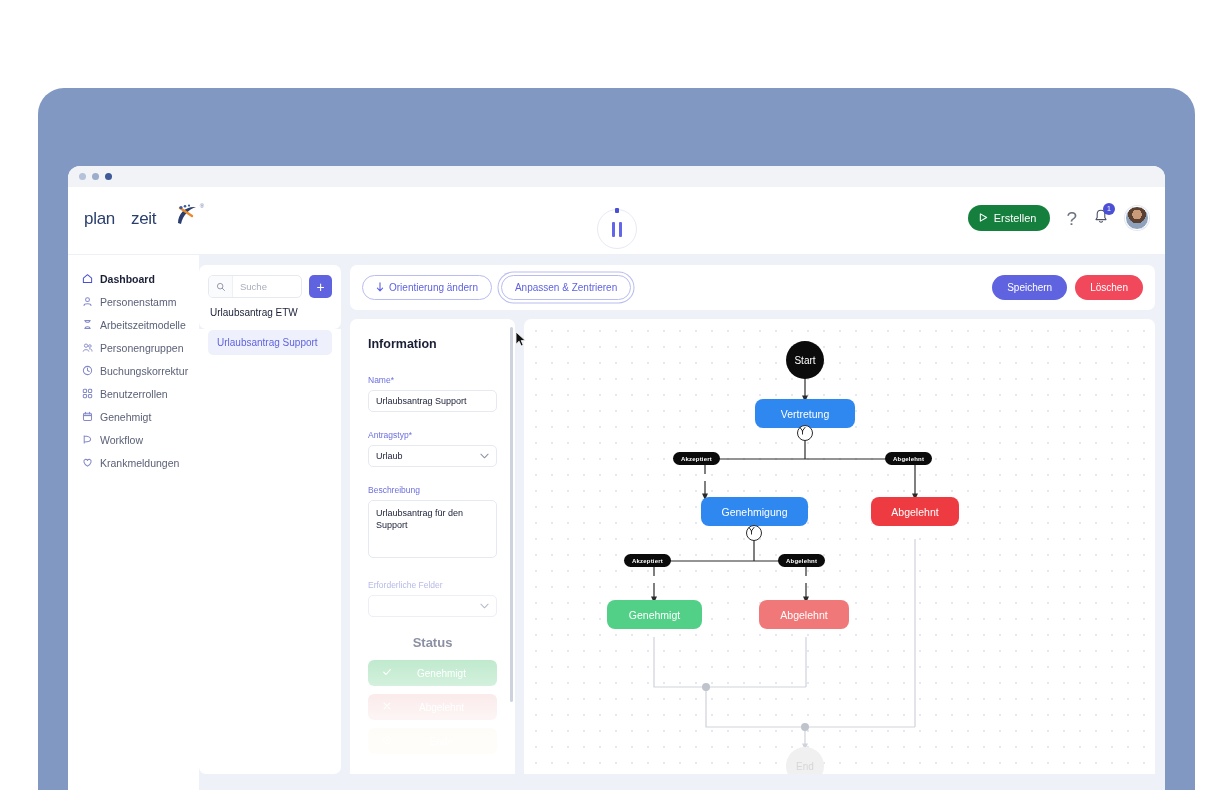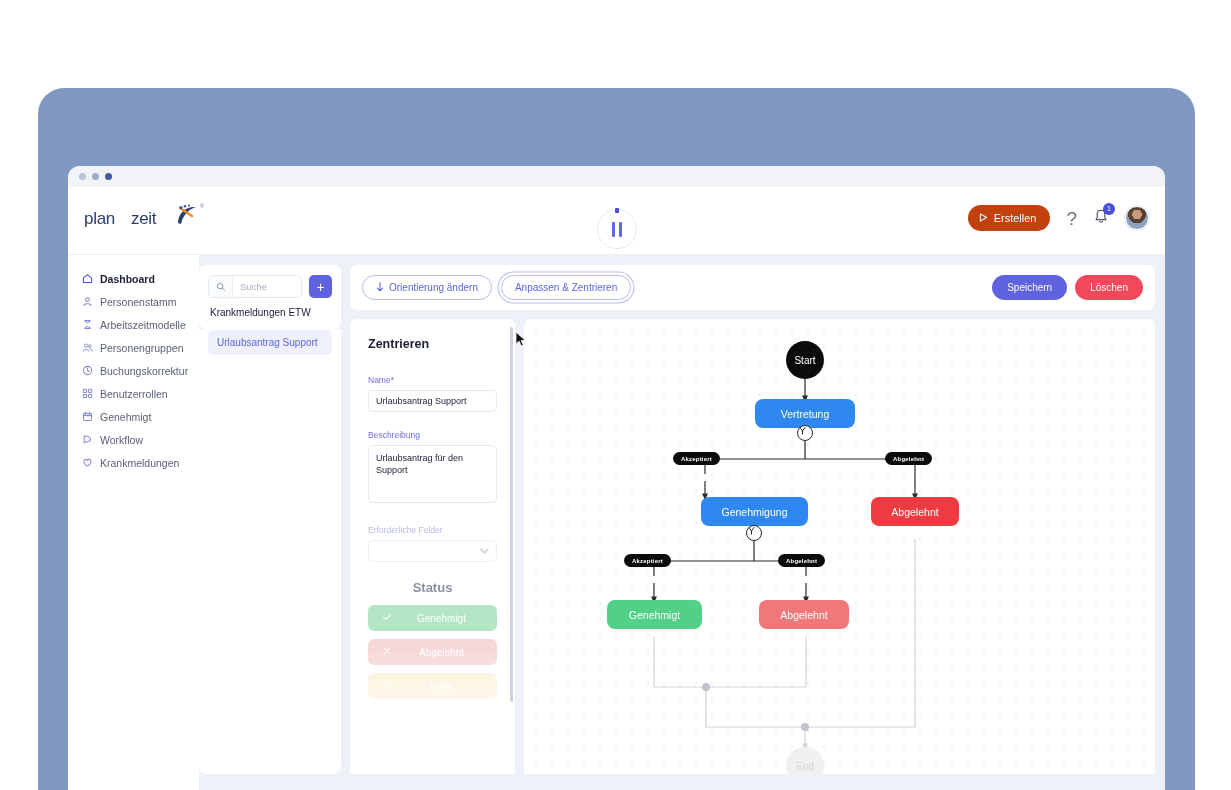--- a/index.html
+++ b/index.html
@@ -81,21 +81,21 @@
     transform: translateX(-50%);
     width: 4px; height: 5px; background: #4a4fd6; border-radius: 1px;
   }
 
   
   .header-right {
     position: absolute; right: 16px; top: 18px;
     display: flex; align-items: center; gap: 16px;
   }
   .btn-create {
-    background: #c2410c; color: #fff;
+    background: #15803d; color: #fff;
     border: none; border-radius: 16px;
     height: 26px; padding: 0 14px 0 11px;
     font-size: 11px; font-family: inherit;
     display: flex; align-items: center; gap: 6px;
     cursor: pointer;
   }
   .help-icon { font-size: 19px; color: #6b7280; cursor: pointer; line-height: 1; }
   .bell-wrap { position: relative; cursor: pointer; }
   .bell-badge {
     position: absolute; right: -6px; top: -5px;
@@ -501,21 +501,21 @@
                 <span class="search-ico-cell">
                   <svg width="10" height="10" viewBox="0 0 12 12">
                       <circle cx="5" cy="5" r="3.3" fill="none" stroke="#8a8fa3" stroke-width="1.1"></circle>
                       <path d="M7.5 7.5 L10.2 10.2" stroke="#8a8fa3" stroke-width="1.1" stroke-linecap="round"></path>
                     </svg>
                 </span>
                 <input class="search-input" value="" placeholder="Suche" style="">
               </div>
               <button class="btn-add">+</button>
             </div>
-            <div class="wf-item">Krankmeldungen ETW</div>
+            <div class="wf-item">Urlaubsantrag ETW</div>
           </div>
           <div style="background:#fff;padding:0 9px 8px 9px;">
             <div class="wf-item-sel">Urlaubsantrag Support</div>
           </div>
           <div class="list-filler"></div>
         </div>
 
         <div class="right-col">
 
           <div class="toolbar">
@@ -530,27 +530,38 @@
             <button class="pill double">Anpassen &amp; Zentrieren</button>
             <div class="toolbar-right">
               <button class="btn-save">Speichern</button>
               <button class="btn-del">Löschen</button>
             </div>
           </div>
 
           <div class="content-row">
 
             <div class="form-panel">
-              <div class="form-title">Zentrieren</div>
+              <div class="form-title">Information</div>
 
               <div class="field">
                 <label class="field-label">Name*</label>
                 <input class="field-input" value="Urlaubsantrag Support" style="">
               </div>
 
+              <div class="field">
+                <label class="field-label">Antragstyp*</label>
+                <div class="field-select">
+                  <span>Urlaub</span>
+                  <span class="chev">
+                    <svg width="9" height="6" viewBox="0 0 10 6">
+                        <path d="M1 1 L5 5 L9 1" fill="none" stroke="#8e93a8" stroke-width="1.2" stroke-linecap="round" stroke-linejoin="round"></path>
+                      </svg>
+                  </span>
+                </div>
+              </div>
 
               <div class="field">
                 <label class="field-label">Beschreibung</label>
                 <textarea class="field-textarea" style="">Urlaubsantrag für den Support</textarea>
               </div>
 
               <div class="field">
                 <label class="field-label muted">Erforderliche Felder</label>
                 <div class="field-select empty">
                   <span></span>

